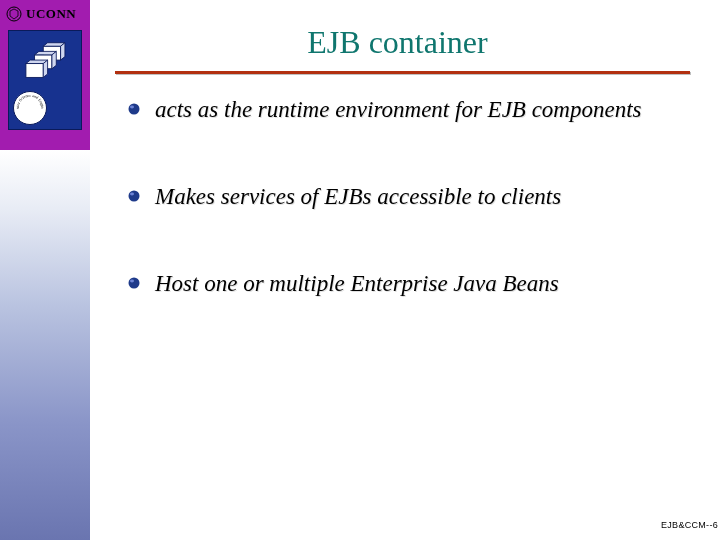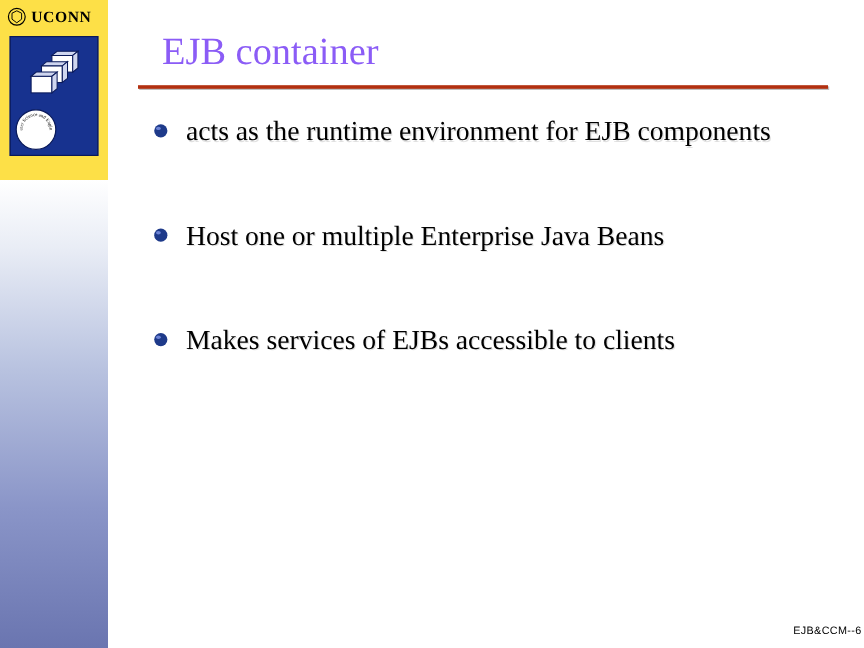--- a/index.html
+++ b/index.html
@@ -10,21 +10,21 @@
     font-family: "Times New Roman", Times, serif;
     position: relative;
     overflow: hidden;
   }
   .sidebar {
     position: absolute;
     left: 0;
     top: 0;
     width: 90px;
     height: 497px;
-    background: #fde047;
+    background: #a21caf;
   }
   .sidebar-gradient {
     position: absolute;
     left: 0;
     top: 150px;
     width: 90px;
     height: 390px;
     background: linear-gradient(to bottom, #ffffff 0%, #e8ecf5 15%, #b9c3e0 40%, #8a95c8 70%, #6a75b0 100%);
   }
   .uconn-logo {
@@ -80,34 +80,35 @@
   .content {
     position: absolute;
     left: 95px;
     top: 0;
     right: 0;
     height: 540px;
     padding-right: 20px;
   }
   .title {
     font-size: 32px;
-    color: #8b5cf6;
-    text-align: left;
+    color: #0f766e;
+    text-align: center;
     margin: 24px 40px 10px 40px;
     font-weight: 400;
   }
   .rule {
     height: 3px;
     background: #b23010;
     margin: 0 10px 22px 20px;
     box-shadow: 1px 1px 0 rgba(0,0,0,0.25);
   }
   .bullets {
     margin-left: 32px;
     margin-right: 10px;
+    font-style: italic;
   }
   .bullet {
     display: flex;
     align-items: flex-start;
     margin-bottom: 58px;
   }
   .bullet-marker {
     flex: 0 0 auto;
     width: 14px;
     height: 14px;
@@ -190,27 +191,27 @@
       </span>
       <span class="bullet-text">acts as the runtime environment for EJB components</span>
     </div>
     <div class="bullet">
       <span class="bullet-marker">
         <svg viewBox="0 0 14 14">
             <circle cx="7" cy="7" r="5.5" fill="#1e3a8a"></circle>
             <ellipse cx="5" cy="5" rx="2" ry="1.4" fill="#6d84d6"></ellipse>
           </svg>
       </span>
-      <span class="bullet-text">Host one or multiple Enterprise Java Beans</span>
+      <span class="bullet-text">Makes services of EJBs accessible to clients</span>
     </div>
     <div class="bullet">
       <span class="bullet-marker">
         <svg viewBox="0 0 14 14">
             <circle cx="7" cy="7" r="5.5" fill="#1e3a8a"></circle>
             <ellipse cx="5" cy="5" rx="2" ry="1.4" fill="#6d84d6"></ellipse>
           </svg>
       </span>
-      <span class="bullet-text">Makes services of EJBs accessible to clients</span>
+      <span class="bullet-text">Host one or multiple Enterprise Java Beans</span>
     </div>
   </div>
 
   <div class="footer">EJB&amp;CCM--6</div>
 </div>
 
 </body></html>

